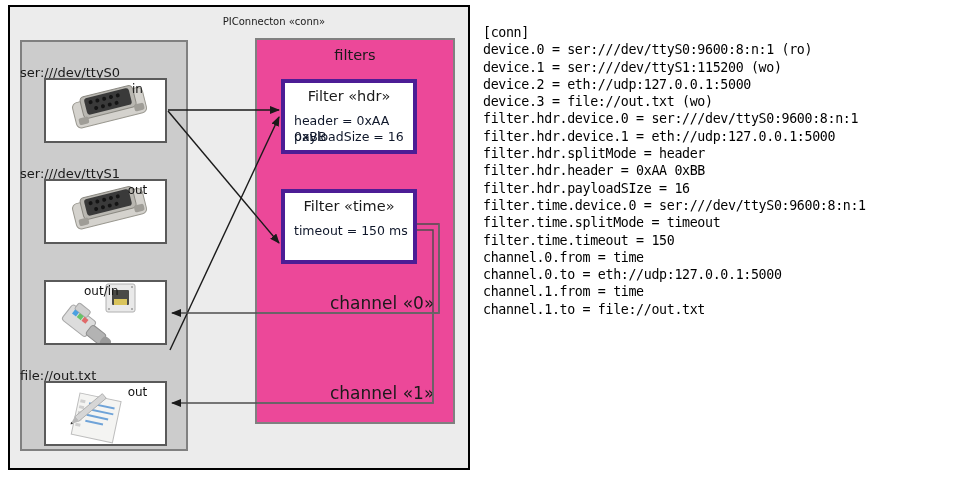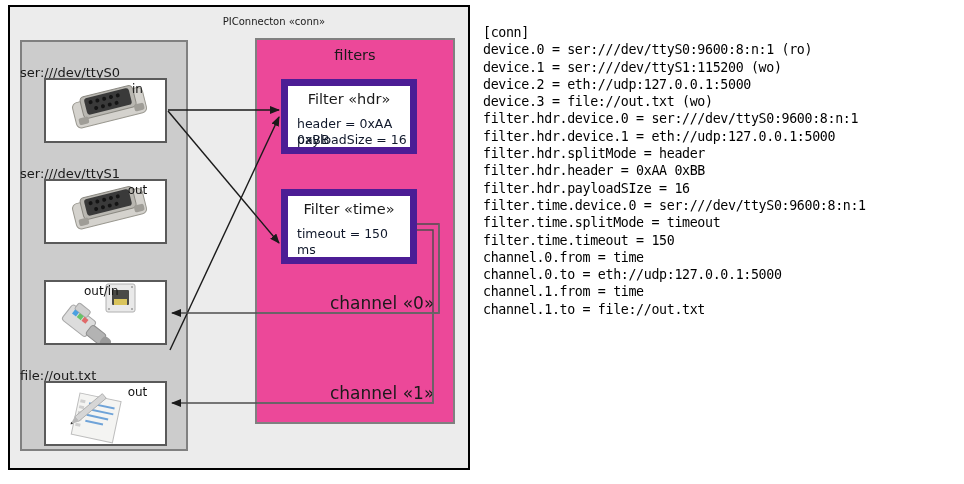--- a/index.html
+++ b/index.html
@@ -86,21 +86,21 @@
   }
   .device-dir.left-dir {
     text-align: left;
     left: 6px; width: auto;
   }
 
   
   .filter-node {
     position: absolute;
     background: #ffffff;
-    border: 7px solid #4c1d95;
+    border: 4px solid #4c1d95;
     box-sizing: border-box;
   }
   .filter-title {
     position: absolute;
     top: 5px; left: 0; width: 100%;
     text-align: center;
     font-size: 14.5px;
     color: #1a1a1a;
   }
   .filter-props {

